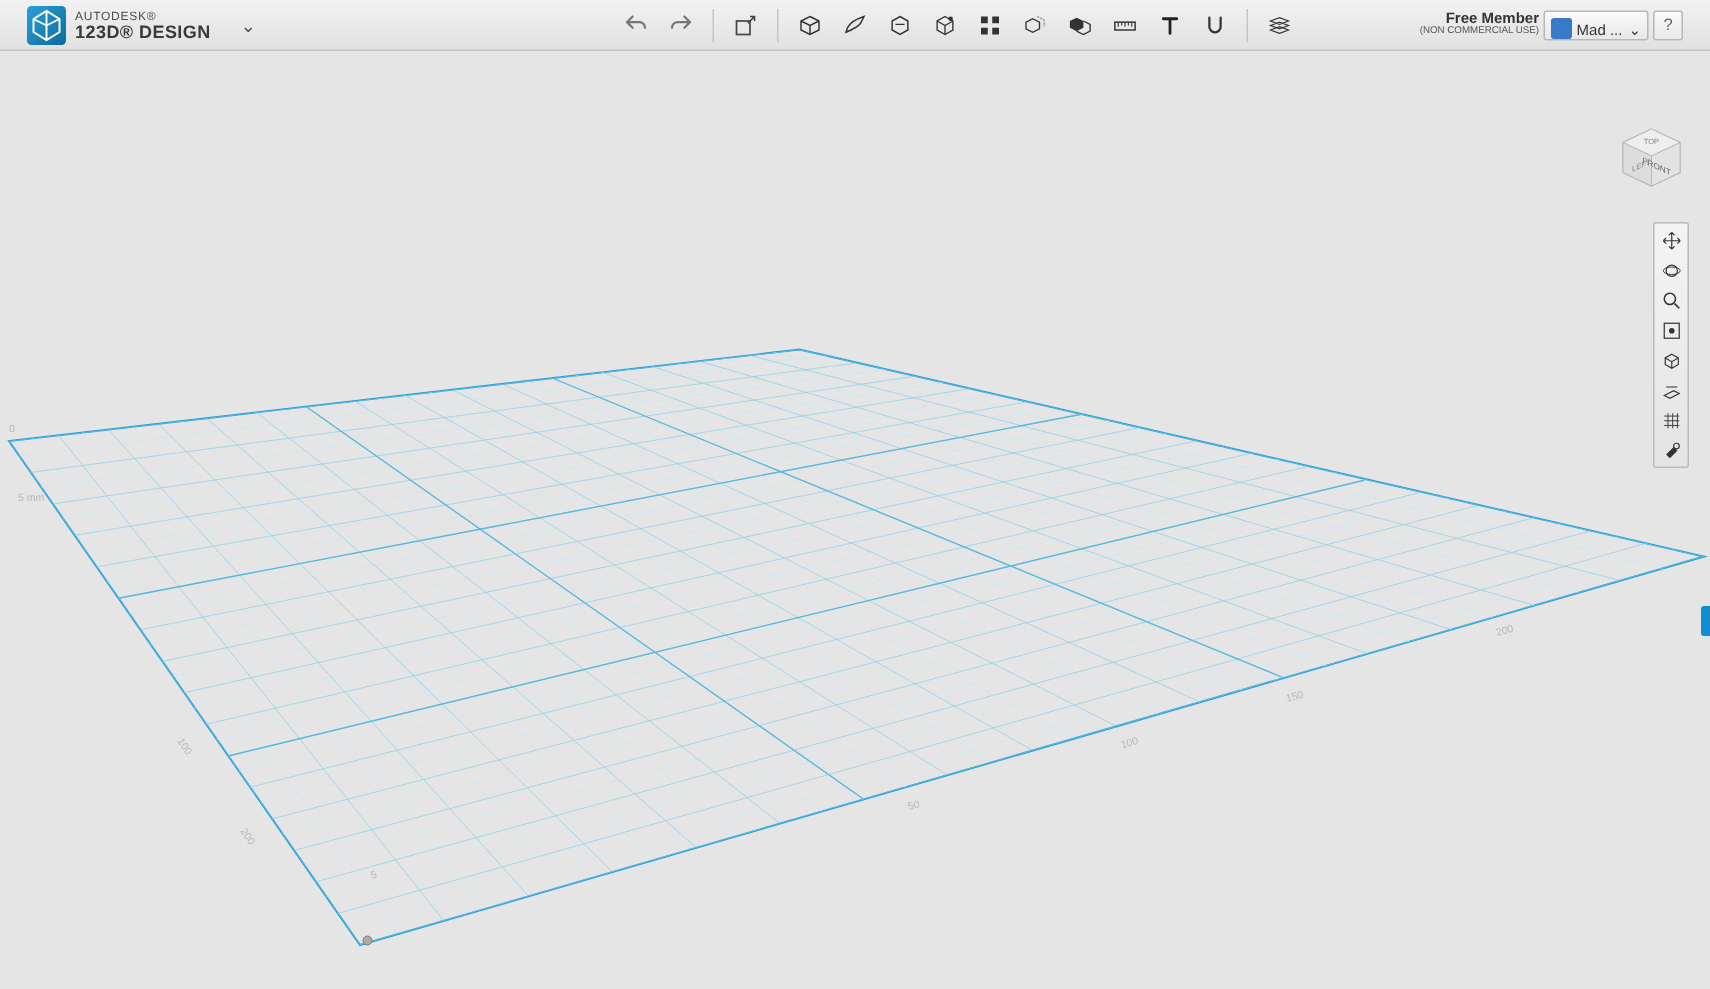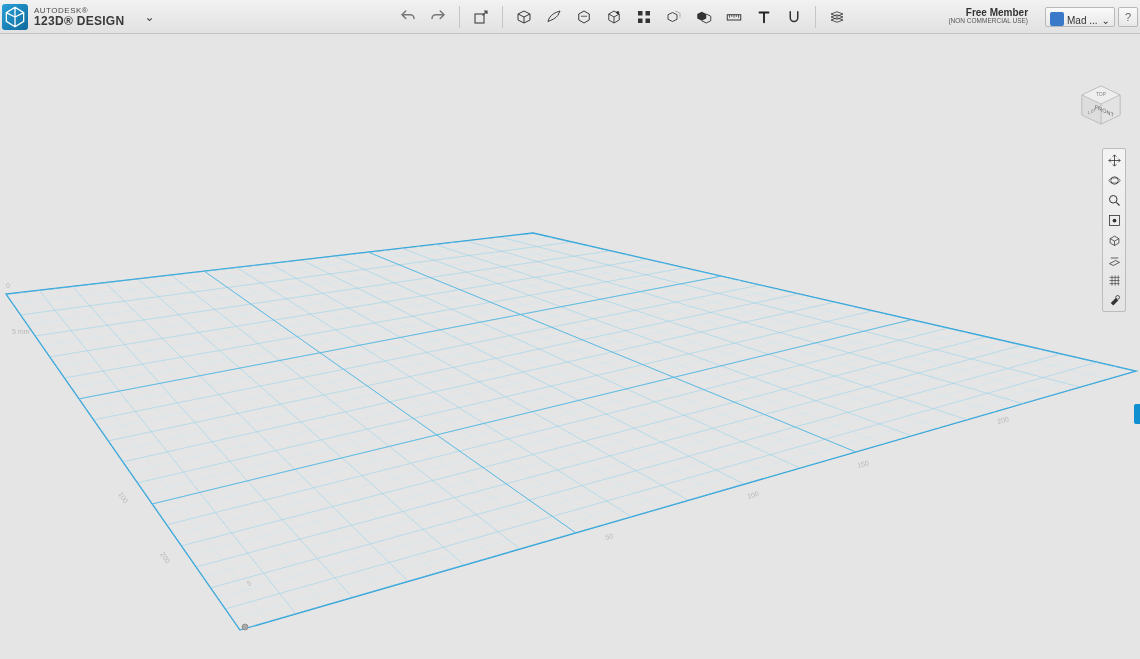--- a/index.html
+++ b/index.html
@@ -10,21 +10,21 @@
   overflow: hidden;
   position: relative;
 }
 
 .toolbar {
   position: absolute; top: 0; left: 0; right: 0;
   height: 34px;
   background: linear-gradient(#f2f2f2,#e1e1e1);
   border-bottom: 1px solid #c4c4c4;
   display: flex; align-items: center;
-  padding: 0 2px;
+  padding: 0 18px;
 }
 .logo {
   width: 26px; height: 26px; margin-right: 6px;
   background: linear-gradient(135deg,#2aa0d8,#0e6a9b);
   border-radius: 3px;
   display:flex;align-items:center;justify-content:center;
 }
 .brand { display:flex; flex-direction:column; line-height:1; }
 .brand-top { font-size:8px; color:#4a4a4a; letter-spacing:0.5px;}
 .brand-bot { font-size:12px; color:#3a3a3a; font-weight:bold; letter-spacing:0.3px;}
@@ -33,21 +33,21 @@
 .tbtn {
   width: 24px; height: 24px;
   display:flex; align-items:center; justify-content:center;
   margin: 0 3px;
   border-radius: 2px;
   cursor: pointer;
 }
 .tbtn svg { width:18px; height:18px; }
 .tdivider { width:1px; height:22px; background:#c6c6c6; margin:0 6px;}
 .flex-grow { flex:1; }
-.account { text-align:right; margin-right:14px; line-height:1;}
+.account { text-align:right; margin-right:0; line-height:1;}
 .account-main { font-size:10px; font-weight:bold; color:#333;}
 .account-sub { font-size:6.5px; color:#555;}
 .user-drop {
   display:flex; align-items:flex-end;
   background: linear-gradient(#fafafa,#e8e8e8);
   border:1px solid #b8b8b8; border-radius:2px;
   height:20px; padding:0 4px; margin:0 3px;
   font-size:10px; color:#333;
 }
 .user-avatar{ width:14px;height:14px;background:#3a79c8;border-radius:2px;margin-right:3px;}

